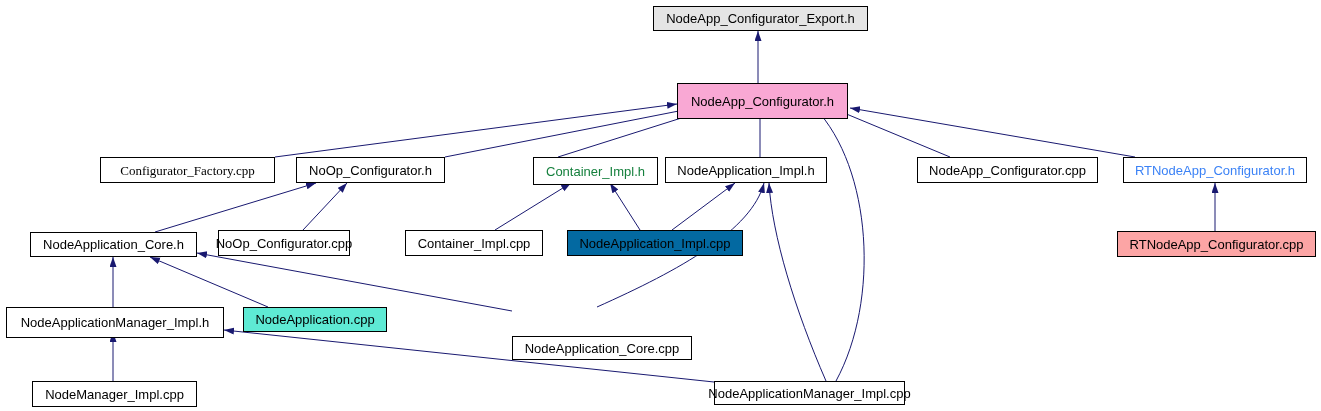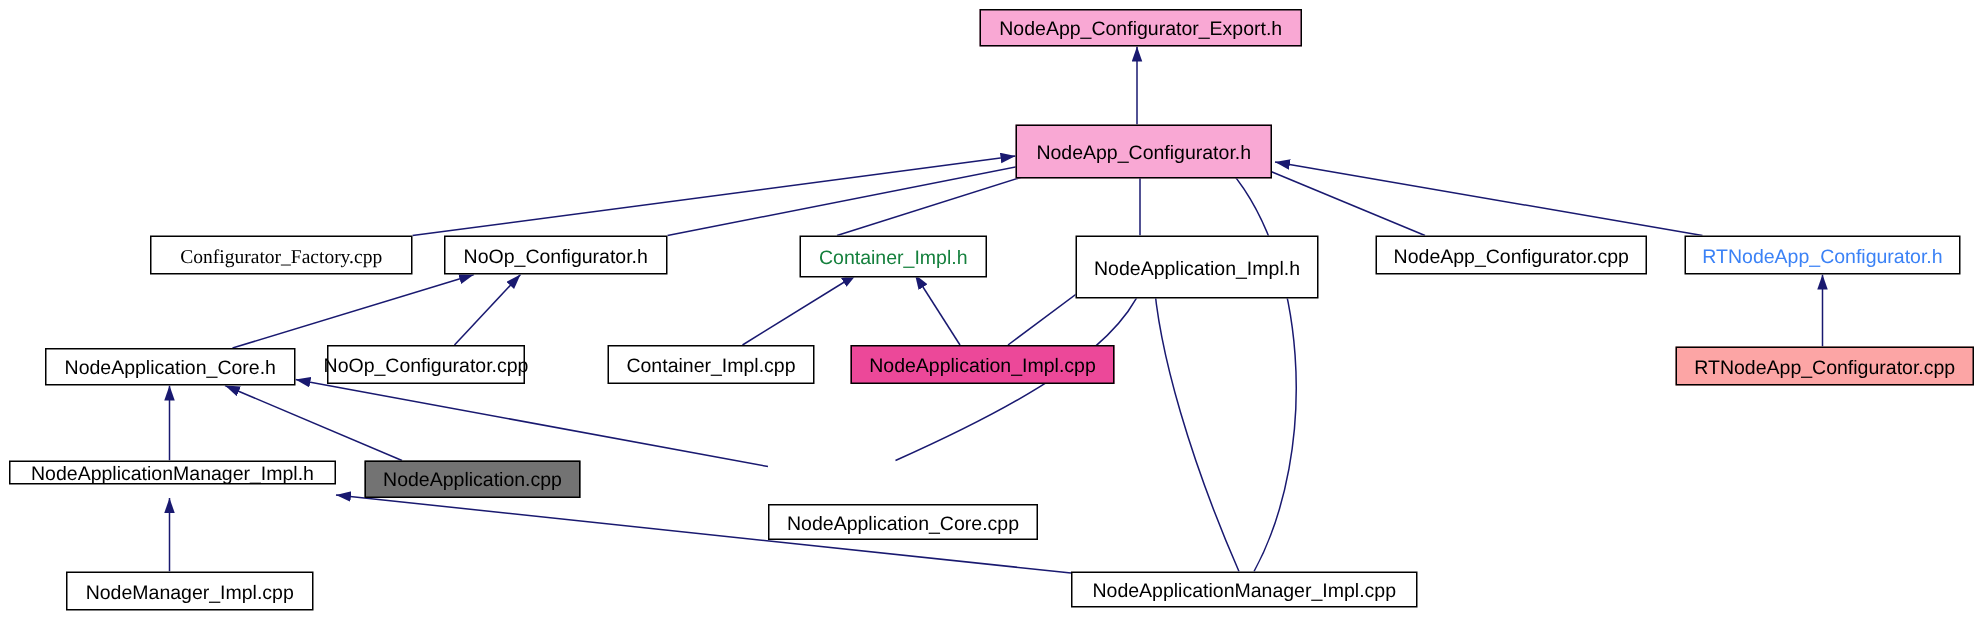--- a/index.html
+++ b/index.html
@@ -72,68 +72,68 @@
         <path d="M 826 381 C 795 310 772 235 769 183" class="edge" stroke="#191970" marker-end="url(#arrowhead)"></path>
         <path d="M 113 307 L 113 257" class="edge" stroke="#191970" marker-end="url(#arrowhead)"></path>
         <path d="M 268 307 L 150 257" class="edge" stroke="#191970" marker-end="url(#arrowhead)"></path>
         <path d="M 512 311 L 197 253" class="edge" stroke="#191970" marker-end="url(#arrowhead)"></path>
         <path d="M 113 381 L 113 332" class="edge" stroke="#191970" marker-end="url(#arrowhead)"></path>
         <path d="M 714 382 L 224 330" class="edge" stroke="#191970" marker-end="url(#arrowhead)"></path>
         <path d="M 1215 231 L 1215 183" class="edge" stroke="#191970" marker-end="url(#arrowhead)"></path>
       </g>
   </svg>
   <div id="node-layer">
-      <div class="node" style="left: 653px; top: 6px; width: 215px; height: 25px; background: #f9a8d4; border: 1px solid rgb(0, 0, 0); color: rgb(0, 0, 0);">
+      <div class="node" style="left: 653px; top: 6px; width: 215px; height: 25px; background: #e5e5e5; border: 1px solid rgb(0, 0, 0); color: rgb(0, 0, 0);">
         <span>NodeApp_Configurator_Export.h</span>
       </div>
       <div class="node" style="left: 677px; top: 83px; width: 171px; height: 36px; background: #f9a8d4; border: 1px solid rgb(0, 0, 0); color: rgb(0, 0, 0);">
         <span>NodeApp_Configurator.h</span>
       </div>
       <div class="node" style="left: 100px; top: 157px; width: 175px; height: 26px; background: rgb(255, 255, 255); border: 1px solid rgb(0, 0, 0); color: rgb(0, 0, 0); font-family: Liberation Serif, serif;">
         <span>Configurator_Factory.cpp</span>
       </div>
       <div class="node" style="left: 296px; top: 157px; width: 149px; height: 26px; background: rgb(255, 255, 255); border: 1px solid rgb(0, 0, 0); color: rgb(0, 0, 0);">
         <span>NoOp_Configurator.h</span>
       </div>
       <div class="node" style="left: 533px; top: 157px; width: 125px; height: 28px; background: rgb(255, 255, 255); border: 1px solid rgb(0, 0, 0); color: #15803d;">
         <span>Container_Impl.h</span>
       </div>
-      <div class="node" style="left: 717px; top: 157px; width: 162px; height: 42px; background: rgb(255, 255, 255); border: 1px solid rgb(0, 0, 0); color: rgb(0, 0, 0);">
+      <div class="node" style="left: 665px; top: 157px; width: 162px; height: 26px; background: rgb(255, 255, 255); border: 1px solid rgb(0, 0, 0); color: rgb(0, 0, 0);">
         <span>NodeApplication_Impl.h</span>
       </div>
       <div class="node" style="left: 917px; top: 157px; width: 181px; height: 26px; background: rgb(255, 255, 255); border: 1px solid rgb(0, 0, 0); color: rgb(0, 0, 0);">
         <span>NodeApp_Configurator.cpp</span>
       </div>
       <div class="node" style="left: 1123px; top: 157px; width: 184px; height: 26px; background: rgb(255, 255, 255); border: 1px solid rgb(0, 0, 0); color: #3b82f6;">
         <span>RTNodeApp_Configurator.h</span>
       </div>
       <div class="node" style="left: 30px; top: 232px; width: 167px; height: 25px; background: rgb(255, 255, 255); border: 1px solid rgb(0, 0, 0); color: rgb(0, 0, 0);">
         <span>NodeApplication_Core.h</span>
       </div>
       <div class="node" style="left: 218px; top: 230px; width: 132px; height: 26px; background: rgb(255, 255, 255); border: 1px solid rgb(0, 0, 0); color: rgb(0, 0, 0);">
         <span>NoOp_Configurator.cpp</span>
       </div>
       <div class="node" style="left: 405px; top: 230px; width: 138px; height: 26px; background: rgb(255, 255, 255); border: 1px solid rgb(0, 0, 0); color: rgb(0, 0, 0);">
         <span>Container_Impl.cpp</span>
       </div>
-      <div class="node" style="left: 567px; top: 230px; width: 176px; height: 26px; background: #ec4899; border: 1px solid rgb(0, 0, 0); color: rgb(0, 0, 0);">
+      <div class="node" style="left: 567px; top: 230px; width: 176px; height: 26px; background: #0369a1; border: 1px solid rgb(0, 0, 0); color: rgb(0, 0, 0);">
         <span>NodeApplication_Impl.cpp</span>
       </div>
       <div class="node" style="left: 1117px; top: 231px; width: 199px; height: 26px; background: #fca5a5; border: 1px solid rgb(0, 0, 0); color: rgb(0, 0, 0);">
         <span>RTNodeApp_Configurator.cpp</span>
       </div>
-      <div class="node" style="left: 6px; top: 307px; width: 218px; height: 16px; background: rgb(255, 255, 255); border: 1px solid rgb(0, 0, 0); color: rgb(0, 0, 0);">
+      <div class="node" style="left: 6px; top: 307px; width: 218px; height: 31px; background: rgb(255, 255, 255); border: 1px solid rgb(0, 0, 0); color: rgb(0, 0, 0);">
         <span>NodeApplicationManager_Impl.h</span>
       </div>
-      <div class="node" style="left: 243px; top: 307px; width: 144px; height: 25px; background: #737373; border: 1px solid rgb(0, 0, 0); color: rgb(0, 0, 0);">
+      <div class="node" style="left: 243px; top: 307px; width: 144px; height: 25px; background: #5eead4; border: 1px solid rgb(0, 0, 0); color: rgb(0, 0, 0);">
         <span>NodeApplication.cpp</span>
       </div>
       <div class="node" style="left: 512px; top: 307px; width: 180px; height: 24px; background: rgb(255, 255, 255); border: 1px solid rgb(0, 0, 0); color: rgb(0, 0, 0); margin-top: 29px;">
         <span>NodeApplication_Core.cpp</span>
       </div>
-      <div class="node" style="left: 32px; top: 381px; width: 165px; height: 26px; background: rgb(255, 255, 255); border: 1px solid rgb(0, 0, 0); color: rgb(0, 0, 0); margin-left: 12px;">
+      <div class="node" style="left: 32px; top: 381px; width: 165px; height: 26px; background: rgb(255, 255, 255); border: 1px solid rgb(0, 0, 0); color: rgb(0, 0, 0);">
         <span>NodeManager_Impl.cpp</span>
       </div>
-      <div class="node" style="left: 714px; top: 381px; width: 231px; height: 24px; background: rgb(255, 255, 255); border: 1px solid rgb(0, 0, 0); color: rgb(0, 0, 0);">
+      <div class="node" style="left: 714px; top: 381px; width: 191px; height: 24px; background: rgb(255, 255, 255); border: 1px solid rgb(0, 0, 0); color: rgb(0, 0, 0);">
         <span>NodeApplicationManager_Impl.cpp</span>
       </div>
     </div>
 </div>
 
 </body></html>

